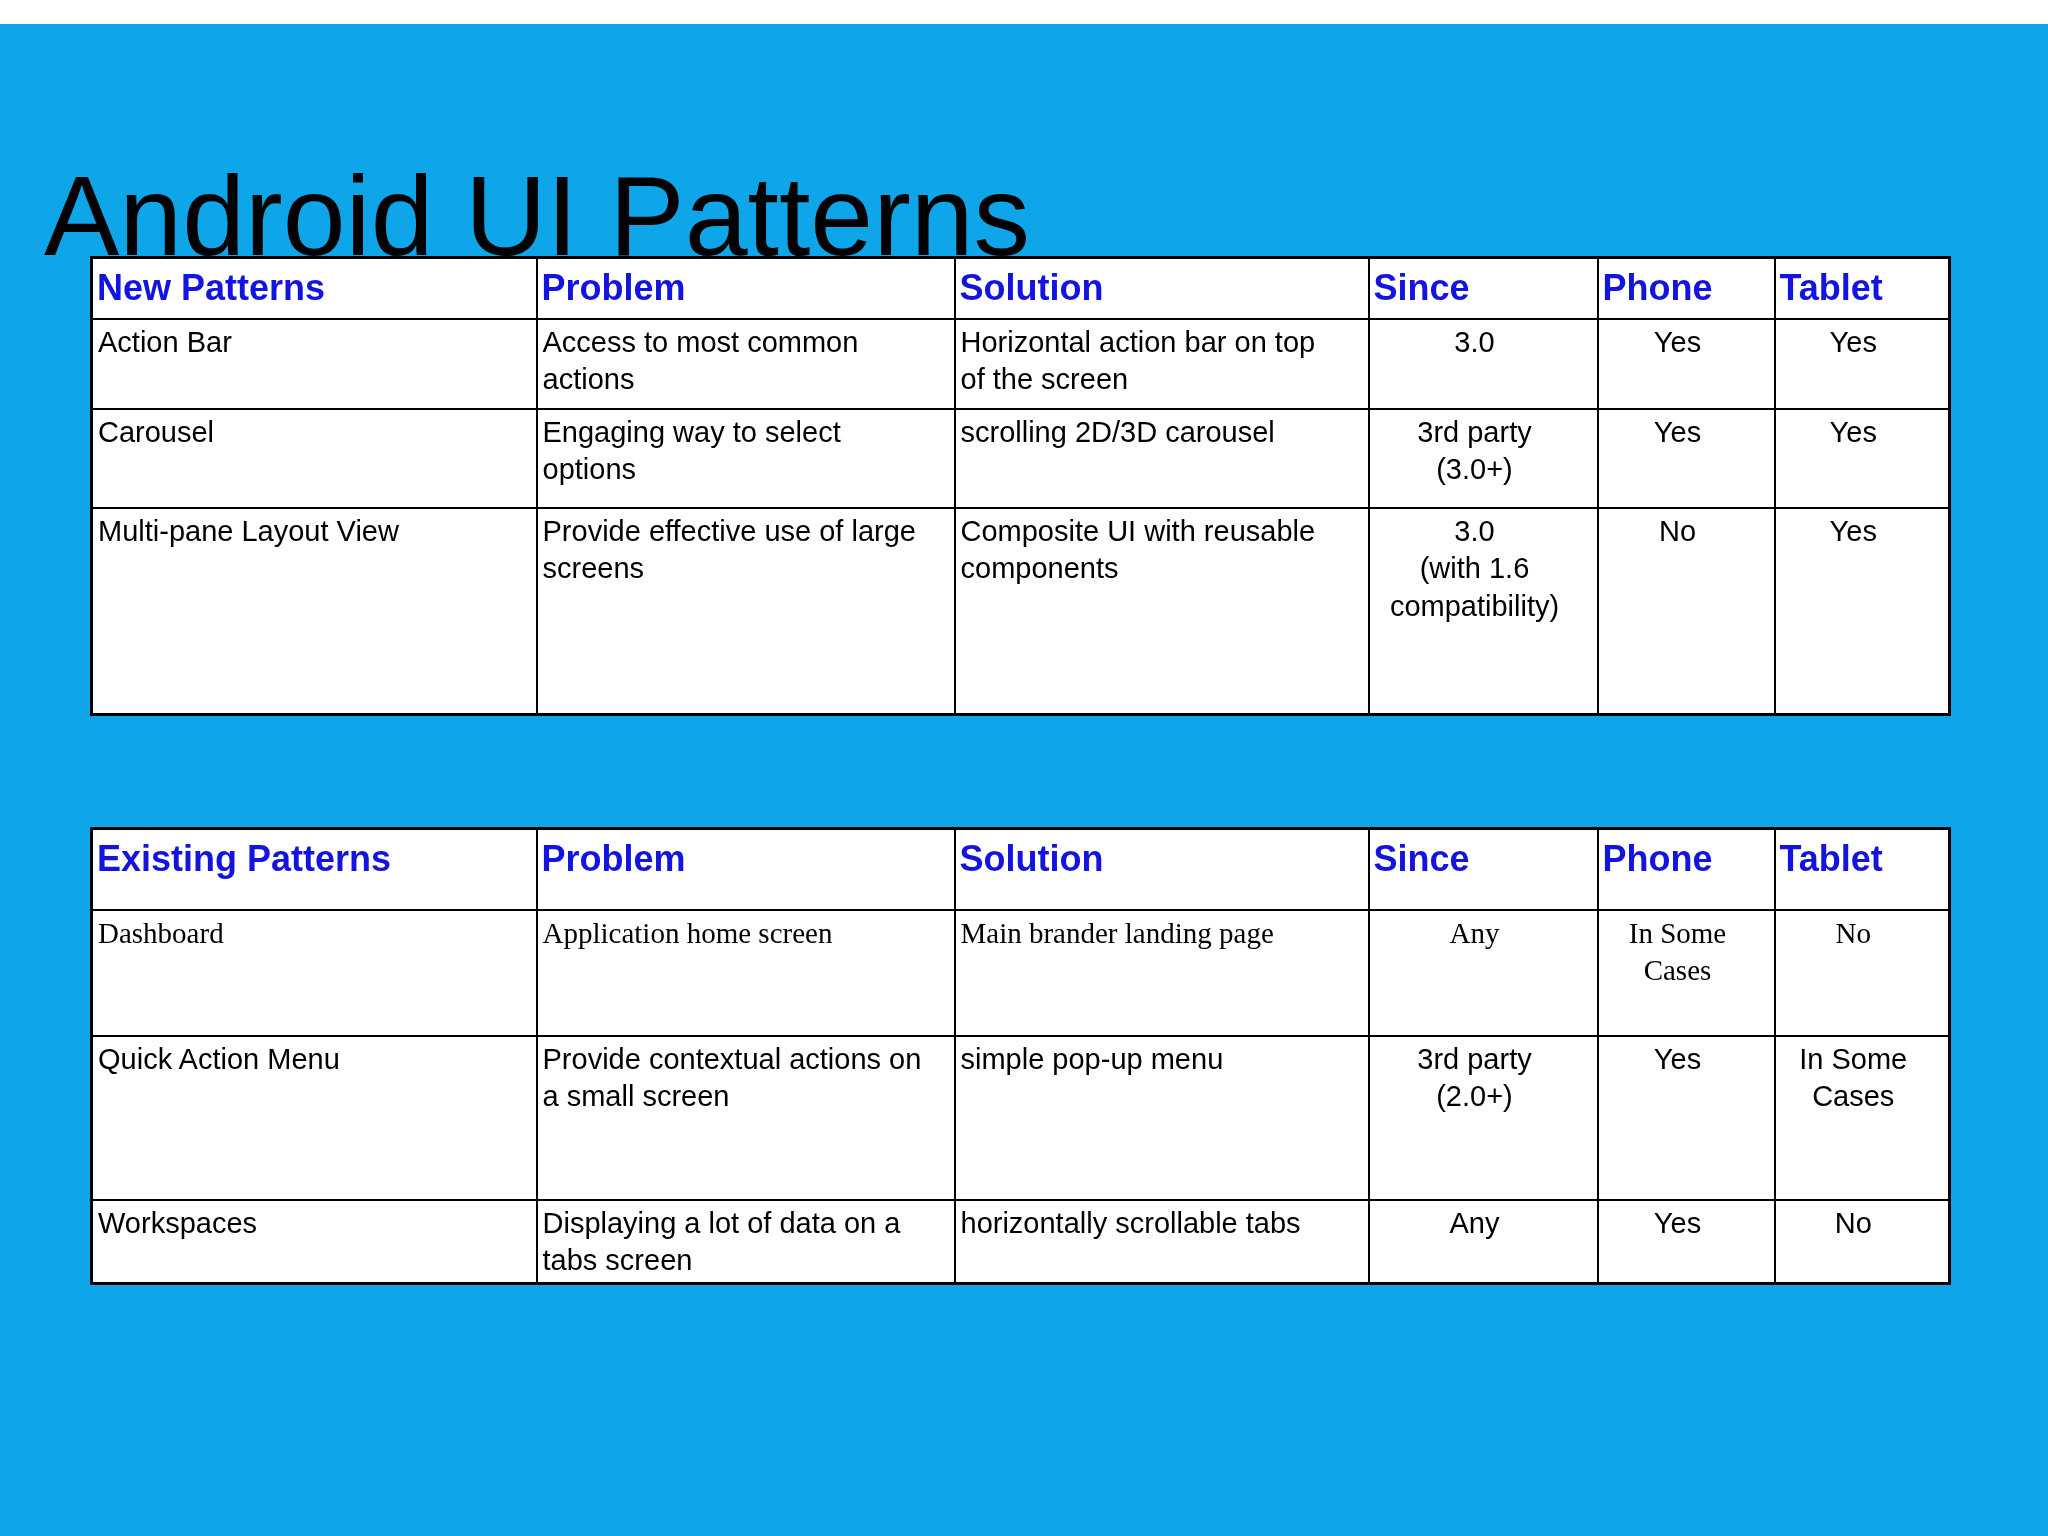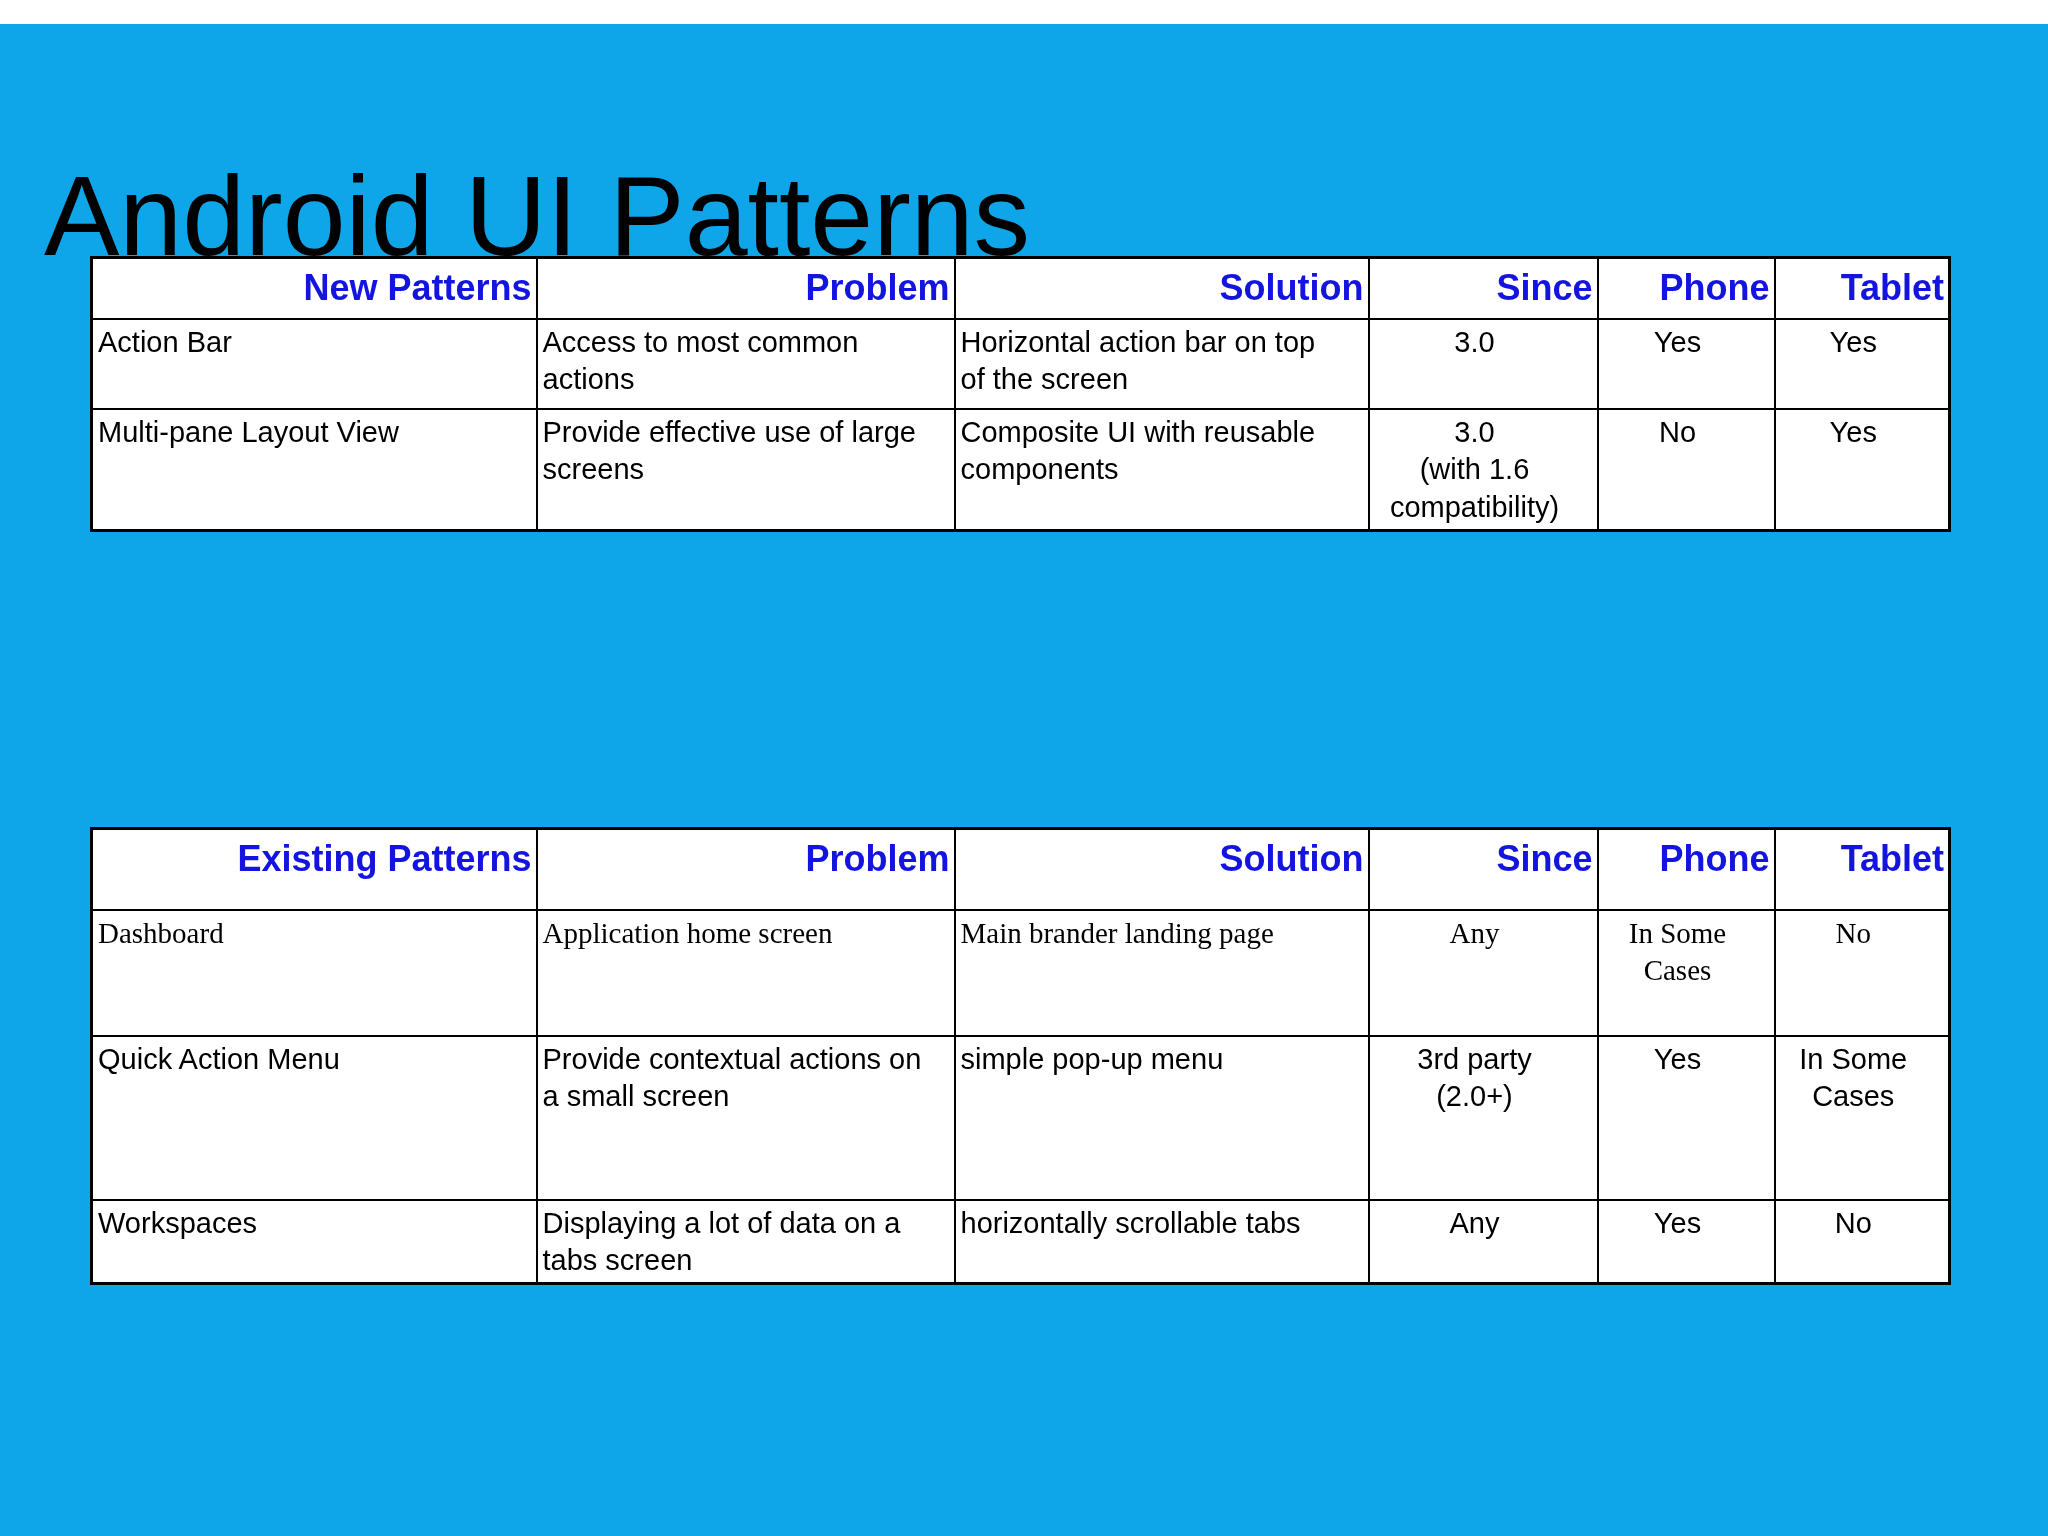--- a/index.html
+++ b/index.html
@@ -43,21 +43,21 @@
   table.patterns col.c4 { width: 229px; }
   table.patterns col.c5 { width: 177px; }
   table.patterns col.c6 { width: 175px; }
   table.patterns, table.patterns th, table.patterns td {
     border: 2px solid #000000;
   }
   table.patterns { border-width: 3px; }
   table.patterns th {
     font-size: 36px;
     font-weight: 700;
-    text-align: right;
+    text-align: left;
     vertical-align: top;
     padding: 6px 4px 2px 4px;
     line-height: 1.25;
   }
   table.patterns td {
     font-size: 29px;
     font-weight: 400;
     vertical-align: top;
     padding: 4px 22px 2px 5px;
     line-height: 1.3;
@@ -106,20 +106,29 @@
           <th style="color: rgb(20, 20, 224);">Phone</th>
           <th style="color: rgb(20, 20, 224);">Tablet</th>
         </tr>
       </thead>
     <tbody>
         <tr>
           <td>Action Bar</td>
           <td>Access to most common actions</td>
           <td>Horizontal action bar on top of the screen</td>
           <td>3.0</td>
+          <td>Yes</td>
+          <td>Yes</td>
+        </tr>
+        <tr>
+          <td>Carousel</td>
+          <td>Engaging way to select options</td>
+          <td>scrolling 2D/3D carousel</td>
+          <td>3rd party
+(3.0+)</td>
           <td>Yes</td>
           <td>Yes</td>
         </tr>
         <tr>
           <td>Multi-pane Layout View</td>
           <td>Provide effective use of large screens</td>
           <td>Composite UI with reusable components</td>
           <td>3.0
 (with 1.6
 compatibility)</td>

